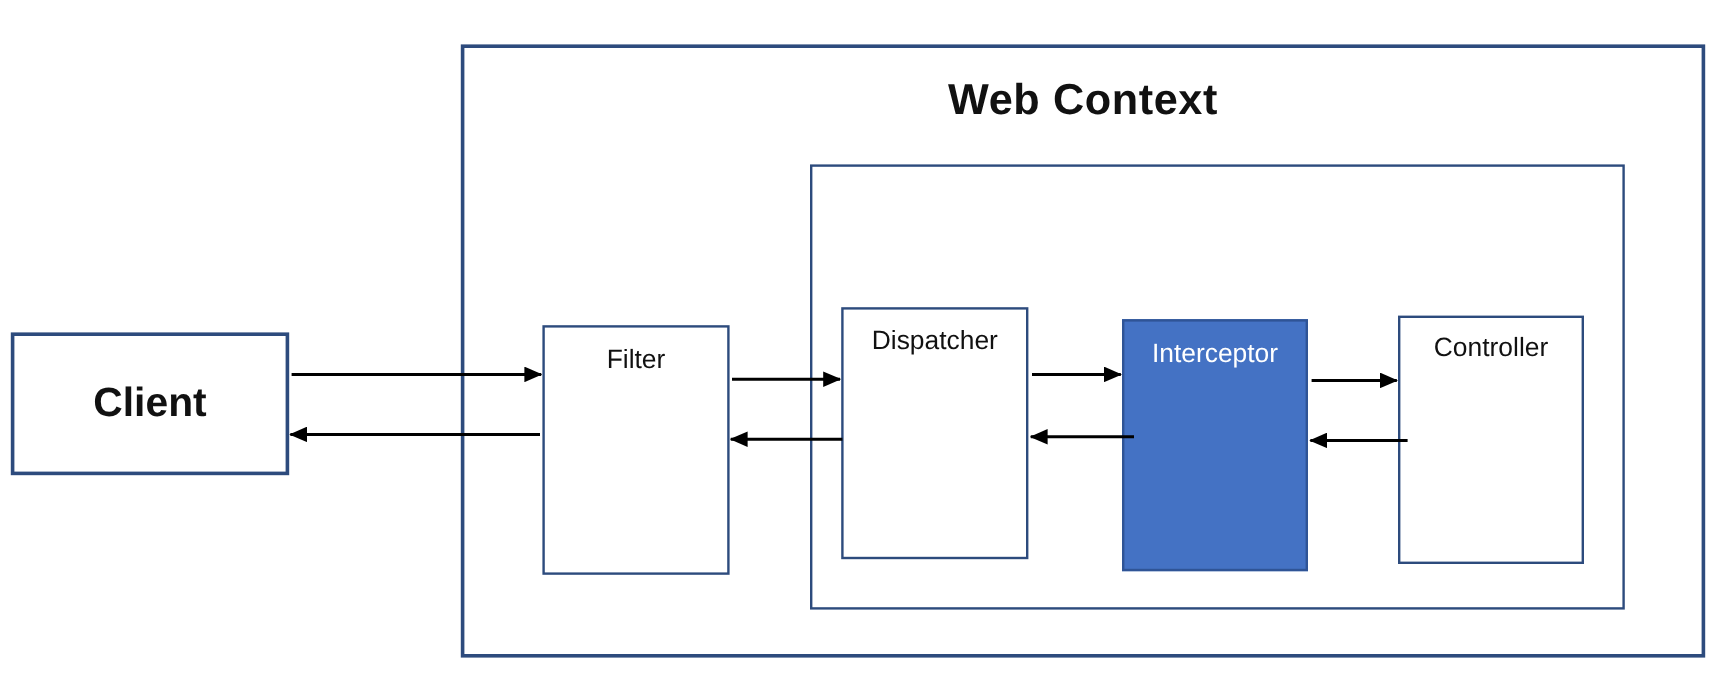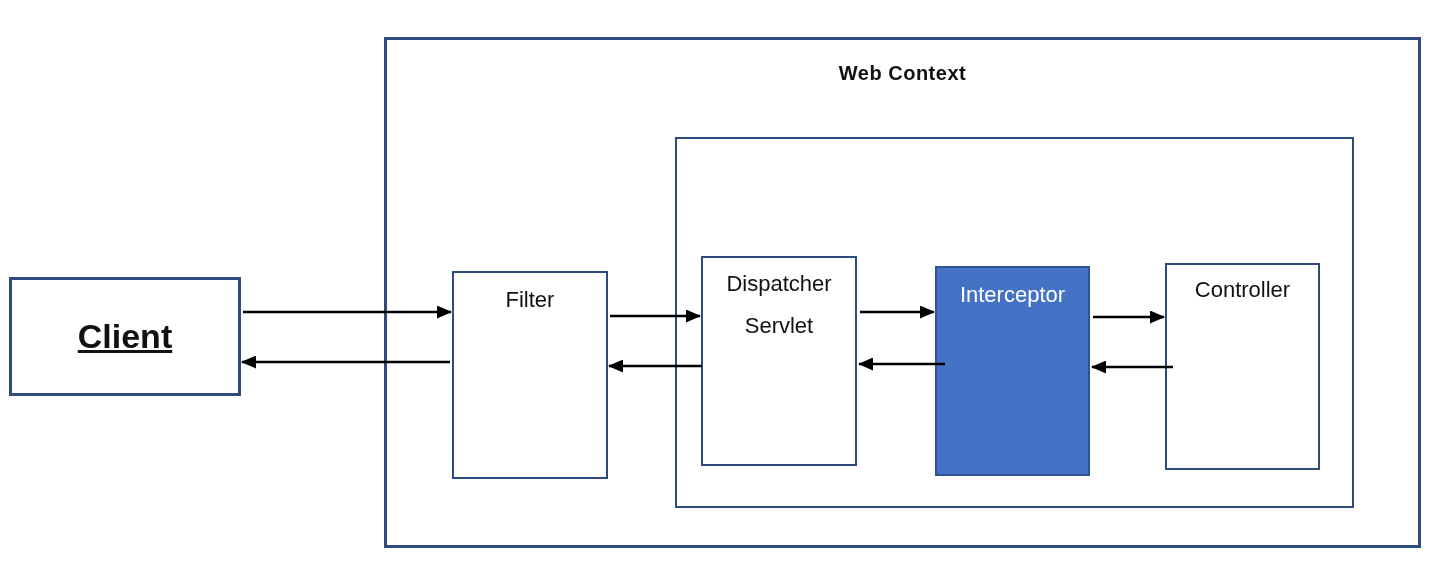--- a/index.html
+++ b/index.html
@@ -24,41 +24,40 @@
   }
   .ctx-box.spring {
     border-width: 2.5px;
   }
   .ctx-title {
     position: absolute;
     left: 0;
     right: 0;
     text-align: center;
     font-weight: bold;
-    font-size: 20px;
+    font-size: 36px;
     letter-spacing: 0.5px;
     color: var(--text, #111111);
   }
   .node {
     position: absolute;
     border: 2px solid var(--border, #2d4b7d);
     background: #ffffff;
     box-sizing: border-box;
     text-align: center;
     font-size: 22px;
     color: var(--text, #111111);
   }
   .node.client {
     border-width: 3px;
     font-size: 34px;
     font-weight: bold;
     display: flex;
     align-items: center;
     justify-content: center;
-    text-decoration: underline;
   }
   .node.filter      { padding-top: 12px; line-height: 30px; }
   .node.dispatcher  { padding-top: 5px;  line-height: 42px; }
   .node.controller  { padding-top: 10px; line-height: 30px; }
   .node.interceptor {
     padding-top: 12px;
     line-height: 30px;
     background: var(--interceptor-fill, #4472c4);
     border: 2.5px solid var(--interceptor-border, #2f5496);
     color: var(--interceptor-text, #ffffff);
@@ -98,21 +97,20 @@
     <div class="ctx-title web-title">Web Context</div>
 
     <div class="node filter">
       <span>Filter</span>
     </div>
 
     <div class="ctx-box spring spring-context">
 
       <div class="node dispatcher">
         <div>Dispatcher</div>
-        <div>Servlet</div>
       </div>
 
       <div class="node controller">
         <span>Controller</span>
       </div>
 
       <div class="node interceptor">
         <span>Interceptor</span>
       </div>
     </div>

